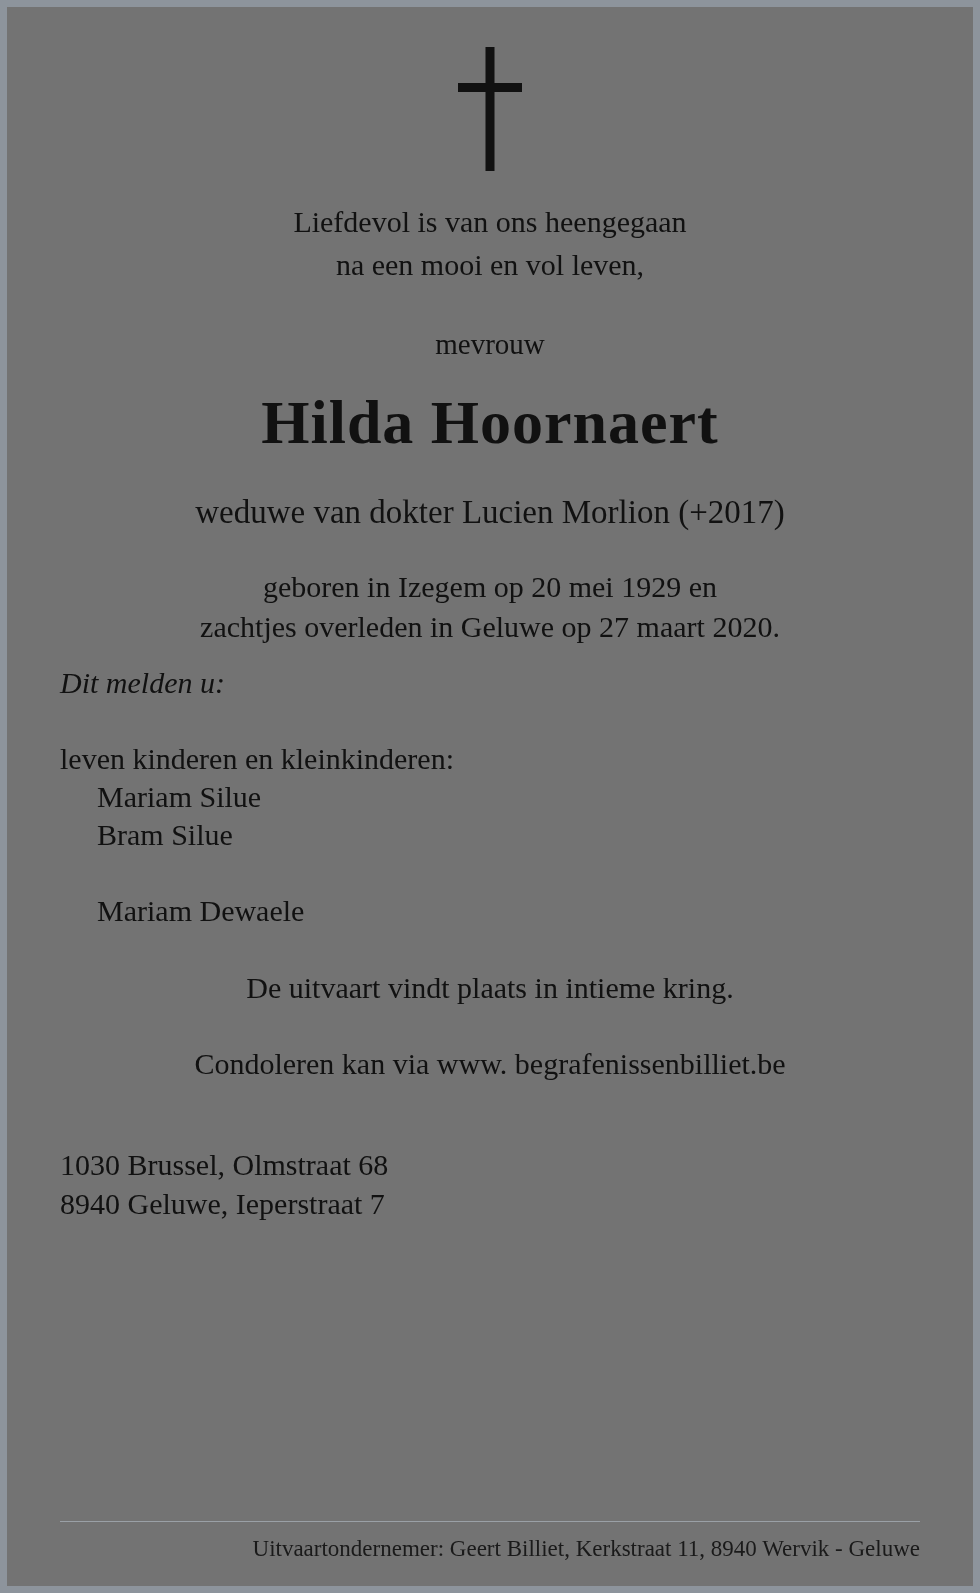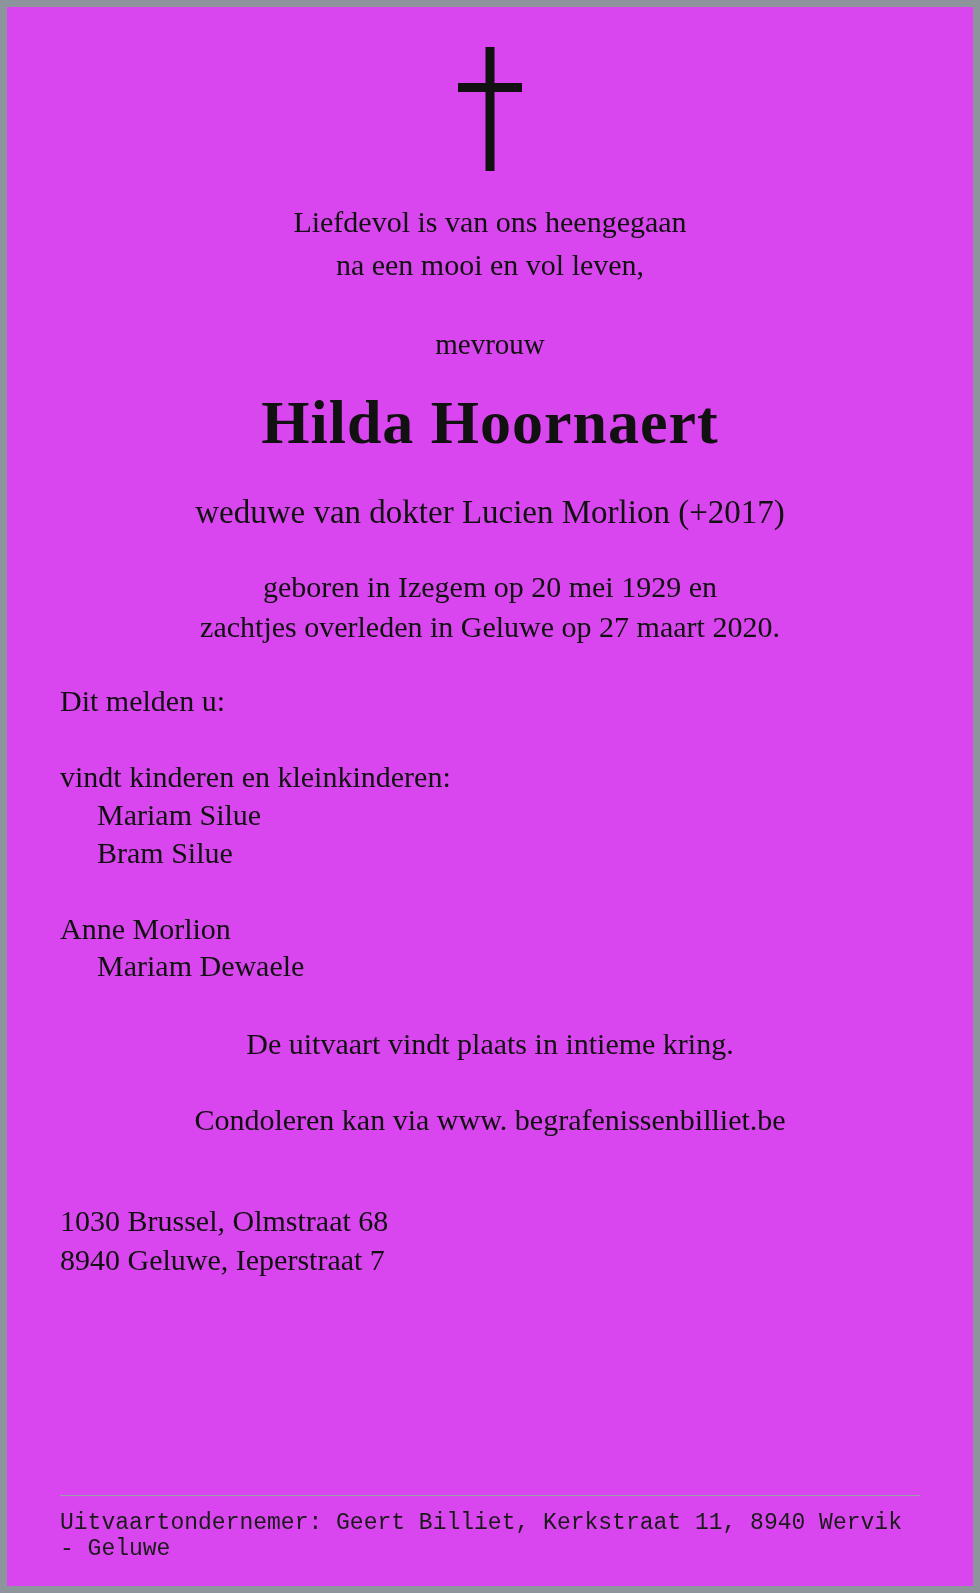--- a/index.html
+++ b/index.html
@@ -80,21 +80,21 @@
     margin-top: 36px;
     font-size: 30px;
     line-height: 1.32;
   }
 
   .left-block {
     font-size: 30px;
     line-height: 1.26;
   }
 
-  .announce-intro { margin-top: 36px; }
+  .announce-intro { margin-top: 18px; font-style: italic; }
 
   .family-group { margin-top: 38px; }
 
   .indent-1 { padding-left: 37px; }
   .indent-2 { padding-left: 168px; }
 
   .private-line {
     margin-top: 42px;
     font-size: 30px;
   }
@@ -112,30 +112,30 @@
 
   .footer-area {
     margin-top: auto;
   }
   .footer-rule {
     border: none;
     border-top: 1px solid #9aa0a6;
     margin: 0 0 14px 0;
   }
   .footer-text {
-    font-family: Liberation Mono, monospace;
+    font-family: Liberation Serif, serif;
     font-size: 23px;
-    text-align: left;
+    text-align: right;
     color: #1a1a1a;
   }
 </style>
 </head>
 <body>
 
-<div class="page" style="border-color: rgb(141, 148, 156); background: #d946ef; color: rgb(17, 17, 17);">
+<div class="page" style="border-color: rgb(141, 148, 156); background: #737373; color: rgb(17, 17, 17);">
 
   <div class="cross-wrap">
     <div class="cross">
       <div class="v-bar"></div>
       <div class="h-bar"></div>
     </div>
   </div>
 
   <div class="intro-lines centered">
     <div>Liefdevol is van ons heengegaan</div>
@@ -149,27 +149,26 @@
   <div class="subtitle centered">weduwe van dokter Lucien Morlion (+2017)</div>
 
   <div class="birth-death centered">
     <div>geboren in Izegem op 20 mei 1929 en</div>
     <div>zachtjes overleden in Geluwe op 27 maart 2020.</div>
   </div>
 
   <div class="left-block announce-intro">Dit melden u:</div>
 
   <div class="left-block family-group">
-    <div>vindt kinderen en kleinkinderen:</div>
+    <div>leven kinderen en kleinkinderen:</div>
     <div class="indent-1">Mariam Silue</div>
     <div class="indent-1">Bram Silue</div>
   </div>
 
   <div class="left-block family-group">
-    <div>Anne Morlion</div>
     <div class="indent-1">Mariam Dewaele</div>
   </div>
 
 
   <div class="private-line centered">De uitvaart vindt plaats in intieme kring.</div>
 
   <div class="condolence-line centered">Condoleren kan via www. begrafenissenbilliet.be</div>
 
   <div class="addresses left-block">
     <div>1030 Brussel, Olmstraat 68</div>

